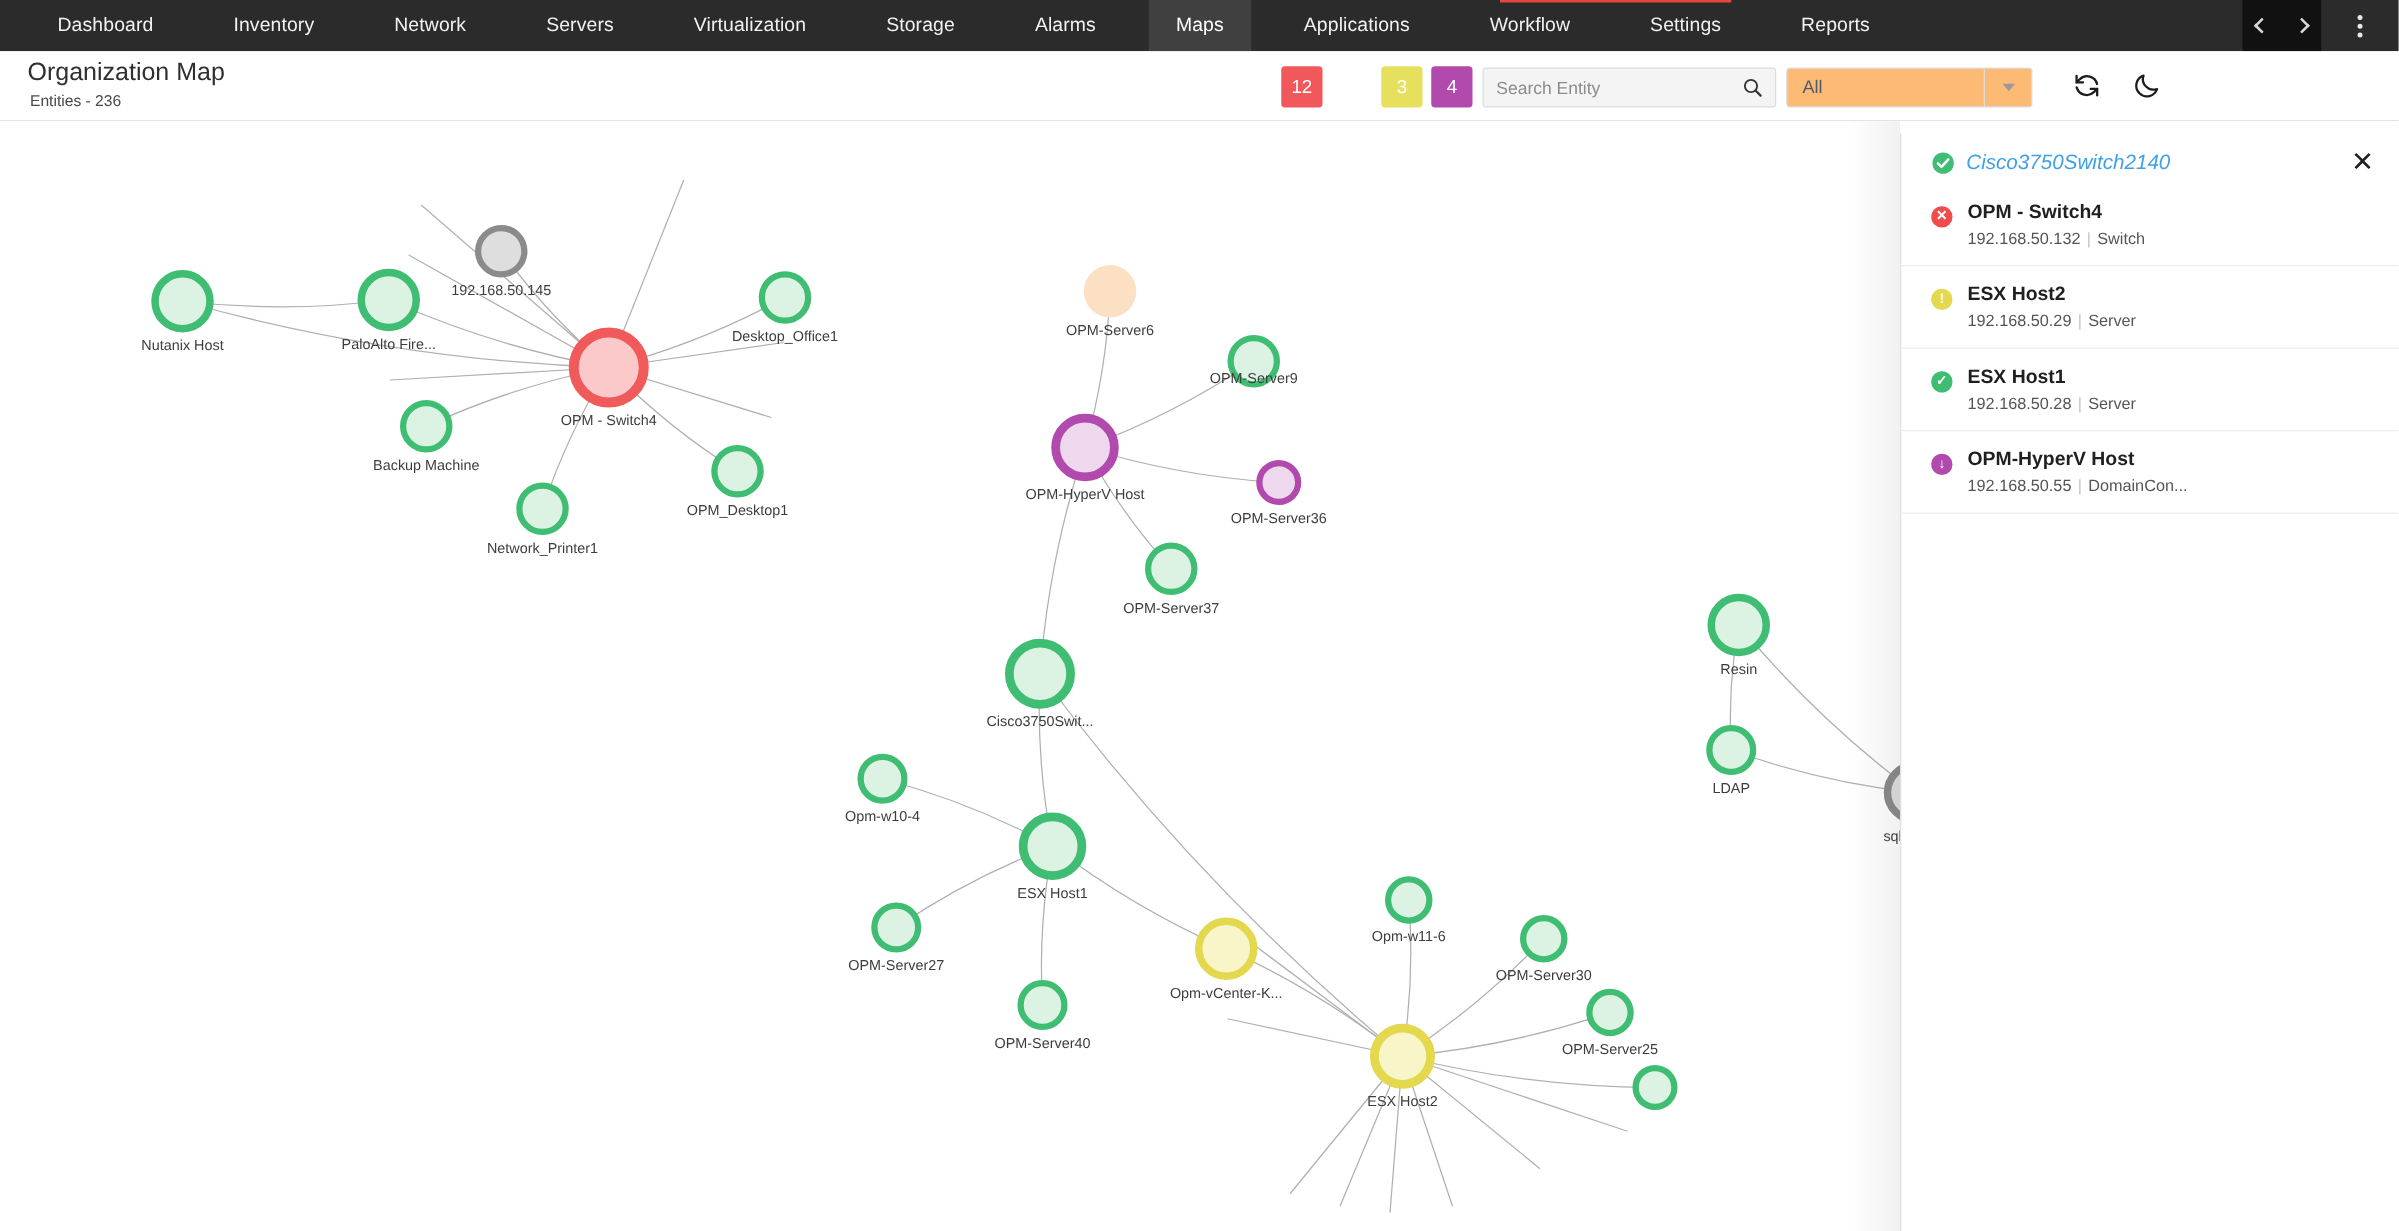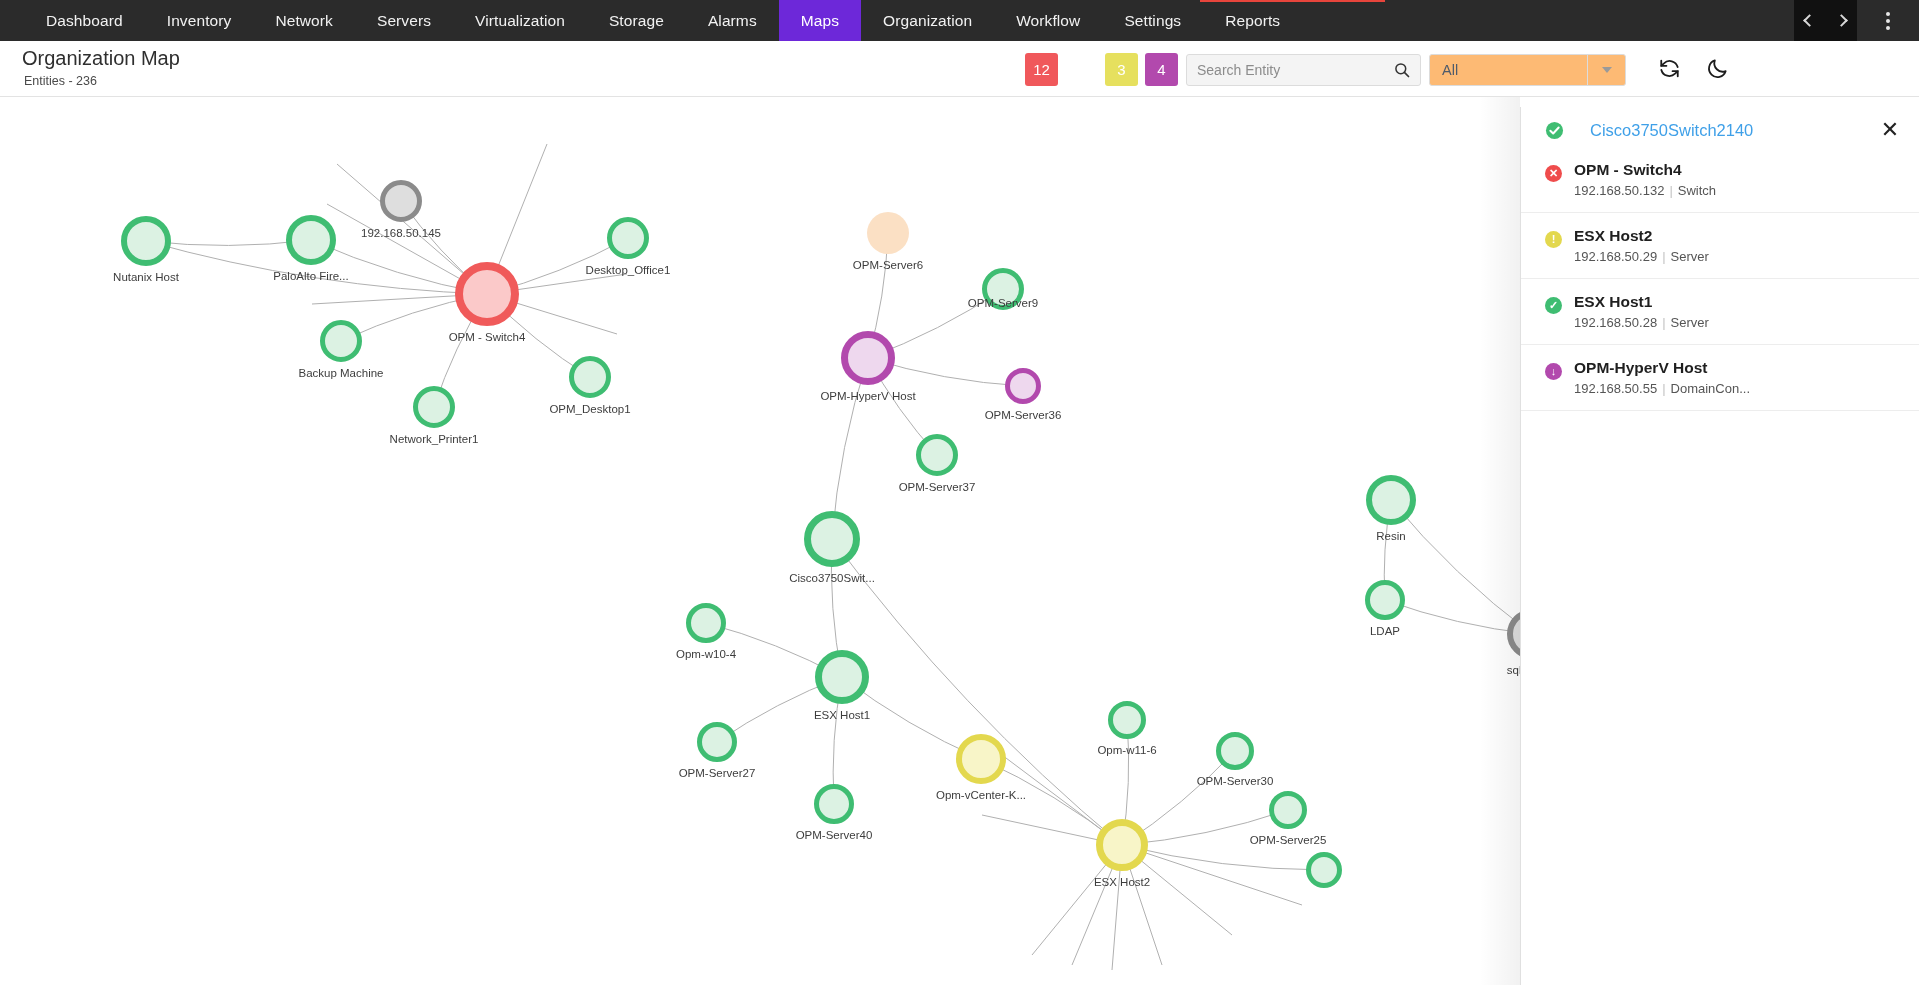--- a/index.html
+++ b/index.html
@@ -9,28 +9,28 @@
     font-family: "Liberation Sans", sans-serif;
     background: #ffffff; overflow: hidden;
   }
   #app { position: relative; width: 1919px; height: 985px; }
 
   
   .topnav {
     position: absolute; top: 0; left: 0; width: 1919px; height: 41px;
     background: #2b2b2b; display: flex; align-items: stretch;
   }
-  .nav-items { display: flex; align-items: center; margin-left: 24px; }
+  .nav-items { display: flex; align-items: center; margin-left: 24px; gap: 20px; }
   .nav-item {
     display: flex; align-items: center; justify-content: center;
     padding: 0 22px; color: #f2f2f2; font-size: 15.5px;
     letter-spacing: .1px; cursor: pointer; white-space: nowrap;
     height: 41px;
   }
-  .nav-item.active { background: #6d28d9; color: #ffffff; }
+  .nav-item.active { background: #404040; color: #ffffff; }
   .nav-spacer { flex: 1; }
   .nav-arrows {
     background: #111111; width: 63px; height: 41px;
     display: flex; align-items: center; justify-content: space-around;
     cursor: pointer;
   }
   .chev { width: 9px; height: 9px; border-right: 2px solid #d8d8d8; border-bottom: 2px solid #d8d8d8; }
   .chev.left { transform: rotate(135deg); }
   .chev.right { transform: rotate(-45deg); }
   .nav-kebab {
@@ -104,21 +104,21 @@
     pointer-events: none;
   }
 
   
   .side-panel {
     position: absolute; top: 107px; right: 0; width: 399px; height: 878px;
     background: #ffffff; border-left: 1px solid #e0e0e0;
   }
   .panel-head { position: relative; padding: 14px 18px 0 24px; display: flex; align-items: center; }
   .panel-title {
-    font-size: 16.5px; color: #3fa0e8; margin-left: 26px; cursor: pointer;
+    font-size: 16.5px; color: #3fa0e8; margin-left: 9px; cursor: pointer; font-style: italic;
   }
   .panel-close {
     position: absolute; right: 16px; top: 10px; width: 26px; height: 26px;
     display: flex; align-items: center; justify-content: center;
     font-size: 22px; color: #222; cursor: pointer; line-height: 1;
   }
   .panel-tabs { display: flex; gap: 22px; padding: 14px 24px 0 24px; }
   .panel-tab {
     font-size: 15px; color: #3b3b3b; padding-bottom: 8px; cursor: pointer;
     border-bottom: 2px solid transparent;
@@ -149,21 +149,21 @@
   <div class="topnav">
     <div class="nav-items">
         <div class="nav-item">Dashboard</div>
         <div class="nav-item">Inventory</div>
         <div class="nav-item">Network</div>
         <div class="nav-item">Servers</div>
         <div class="nav-item">Virtualization</div>
         <div class="nav-item">Storage</div>
         <div class="nav-item">Alarms</div>
         <div class="nav-item active">Maps</div>
-        <div class="nav-item">Organization</div>
+        <div class="nav-item">Applications</div>
         <div class="nav-item">Workflow</div>
         <div class="nav-item">Settings</div>
         <div class="nav-item">Reports</div>
       </div>
     <div class="nav-spacer"></div>
     <div class="nav-arrows">
       <span class="chev left"></span>
       <span class="chev right"></span>
     </div>
     <div class="nav-kebab">

